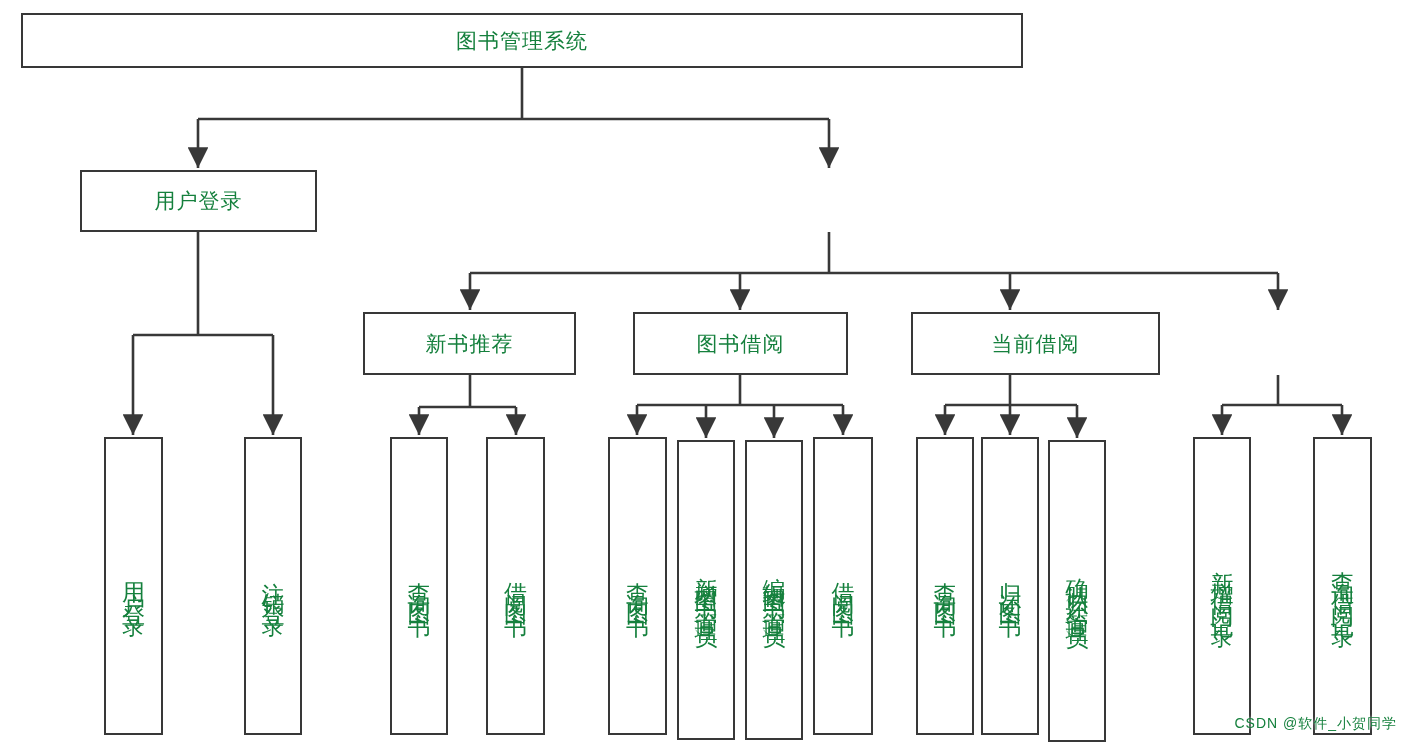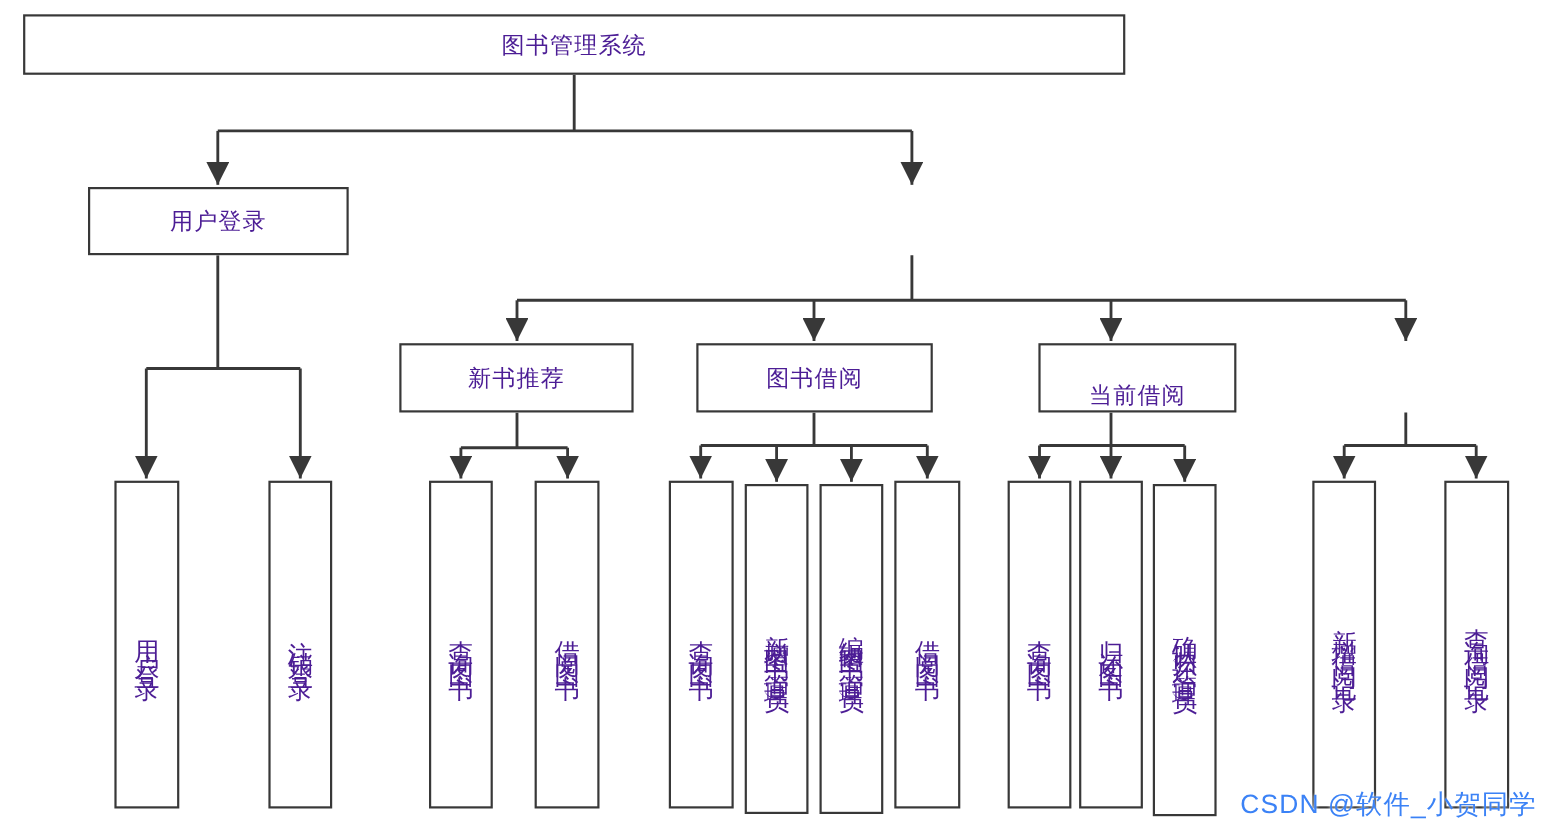--- a/index.html
+++ b/index.html
@@ -17,21 +17,21 @@
     width: 1405px; height: 747px;
   }
   .box {
     position: absolute;
     background: #ffffff;
     border: 2.5px solid #383838;
     box-sizing: border-box;
     display: flex;
     align-items: center;
     justify-content: center;
-    color: #4c1d95;
+    color: #15803d;
   }
   .box.h span {
     font-size: 21px;
     letter-spacing: 1px;
     white-space: nowrap;
   }
   .box.v .vt {
     writing-mode: vertical-lr;
     text-orientation: mixed;
     font-size: 23px;
@@ -39,23 +39,23 @@
     line-height: 1;
     white-space: nowrap;
   }
   .box.v .vt.tight {
     letter-spacing: 7px;
   }
   .watermark {
     position: absolute;
     top: 715px;
     right: 8px;
-    font-size: 24px;
+    font-size: 14px;
     letter-spacing: 1px;
-    color: #3b82f6;
+    color: #15803d;
     text-shadow: 0 0 3px #ffffff;
     white-space: nowrap;
     z-index: 5;
   }
 </style>
 </head>
 <body>
 
 <div class="canvas">
 
@@ -102,21 +102,21 @@
   <div class="box h" style="left:80px; top:170px; width:237px; height:62px;">
     <span>用户登录</span>
   </div>
 
   <div class="box h" style="left:633px; top:312px; width:215px; height:63px;">
     <span>图书借阅</span>
   </div>
   <div class="box h" style="left:363px; top:312px; width:213px; height:63px;">
     <span>新书推荐</span>
   </div>
-  <div class="box h" style="left:944px; top:312px; width:180px; height:63px;align-items:flex-end;">
+  <div class="box h" style="left:911px; top:312px; width:249px; height:63px;">
     <span>当前借阅</span>
   </div>
 
   <div class="box v" style="left:104px; top:437px; width:59px; height:298px;">
     <span class="vt">用户登录</span>
   </div>
   <div class="box v" style="left:244px; top:437px; width:58px; height:298px;">
     <span class="vt">注销登录</span>
   </div>
 

